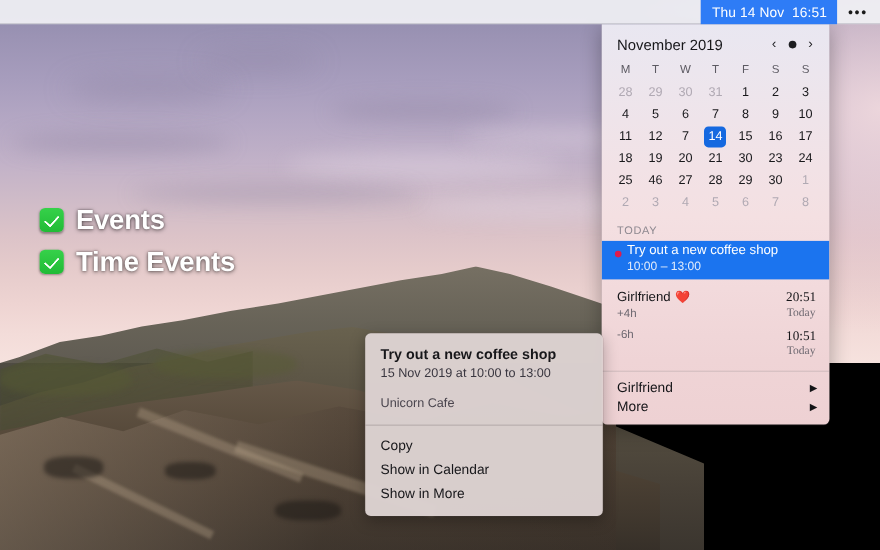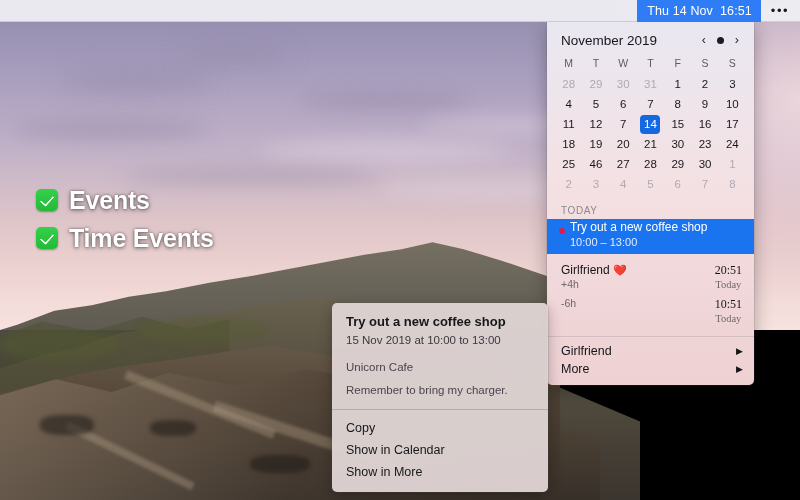--- a/index.html
+++ b/index.html
@@ -427,21 +427,20 @@
       <span class="arrow">▶</span>
     </div>
   </div>
 </div>
 
 <div id="popup">
   <div id="pop-top">
     <div id="pop-title">Try out a new coffee shop</div>
     <div id="pop-when">15 Nov 2019 at 10:00 to 13:00</div>
     <div id="pop-loc">Unicorn Cafe</div>
-    <div id="pop-note">Remember to bring my charger.</div>
   </div>
   <div id="pop-div"></div>
   <div id="pop-actions">
     <div class="pop-act">Copy</div>
     <div class="pop-act">Show in Calendar</div>
     <div class="pop-act">Show in More</div>
   </div>
 </div>
 
 </body></html>

